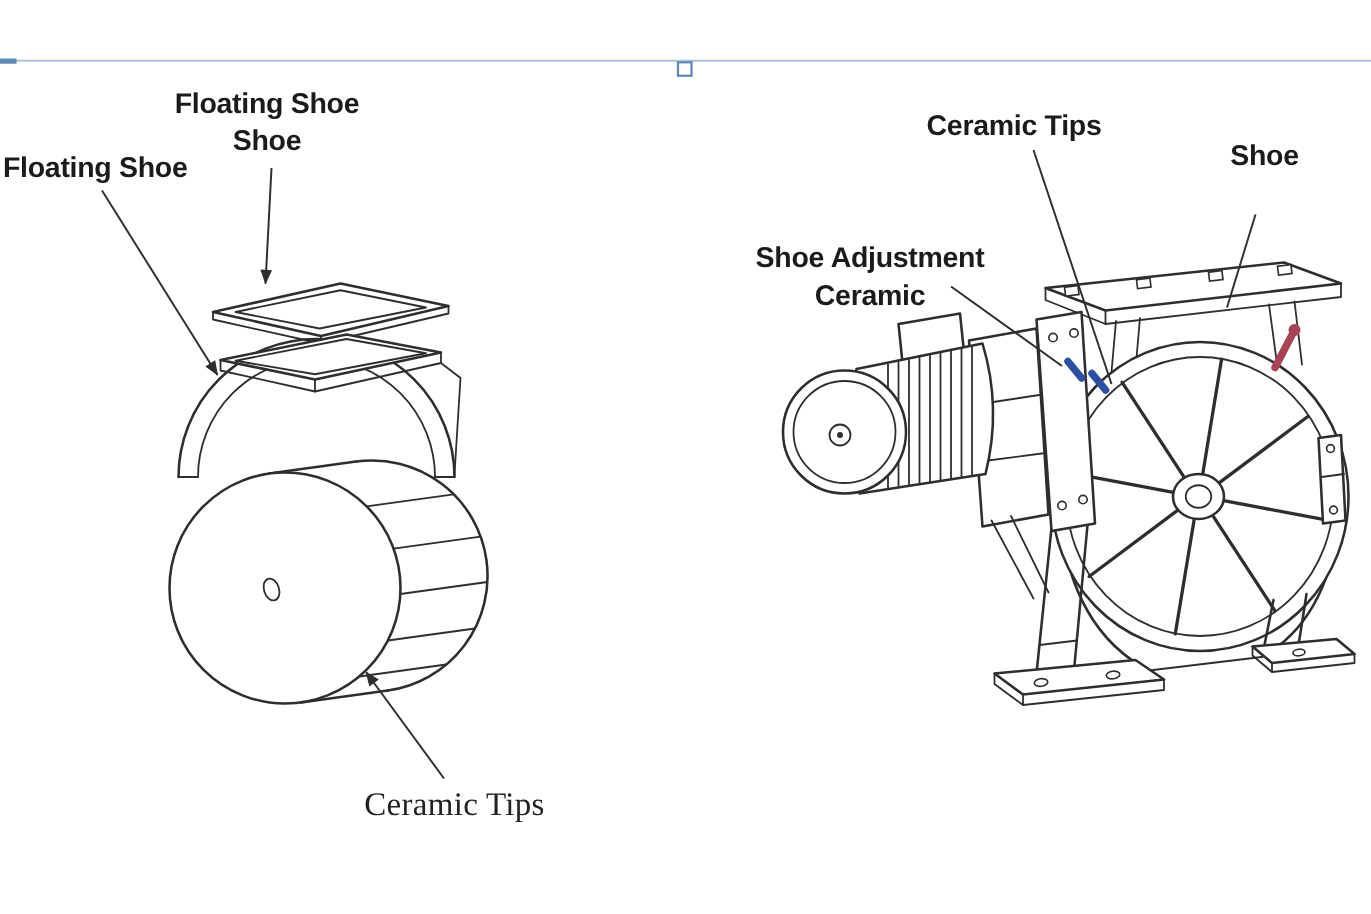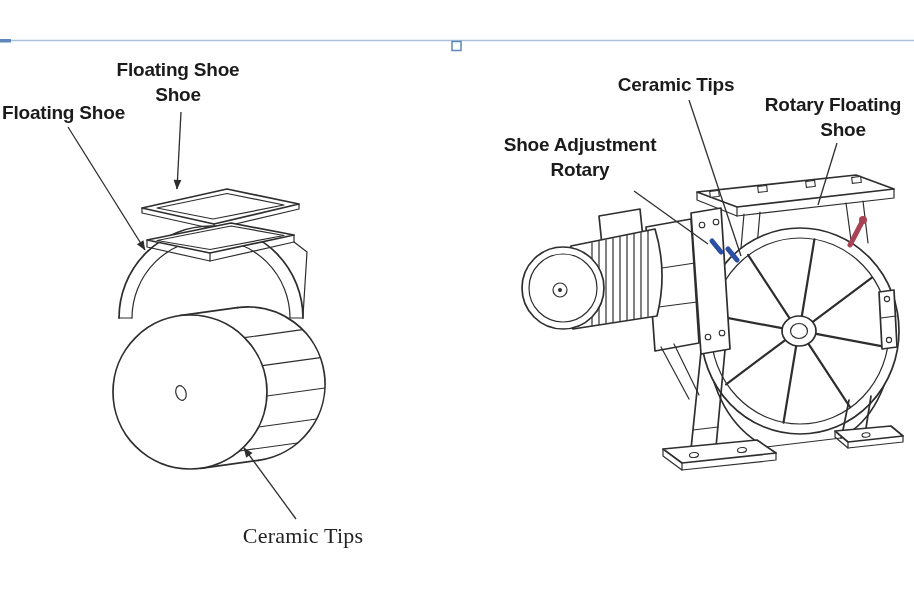--- a/index.html
+++ b/index.html
@@ -214,22 +214,21 @@
 
   <div class="label serif" style="left:226px;top:521px;width:154px;">
     <span>Ceramic Tips</span>
   </div>
 
   <div class="label" style="left:609px;top:72px;width:134px;">
     <span>Ceramic Tips</span>
   </div>
 
   <div class="label" style="left:754px;top:92px;width:158px;">
-    <span>Rotary Floating</span>
     <span style="transform:translateX(10px);">Shoe</span>
   </div>
 
-  <div class="label" style="left:492px;top:132px;width:176px;">
+  <div class="label" style="left:492px;top:160px;width:176px;">
     <span>Shoe Adjustment</span>
-    <span>Rotary</span>
+    <span>Ceramic</span>
   </div>
 
 </div>
 
 </body></html>

